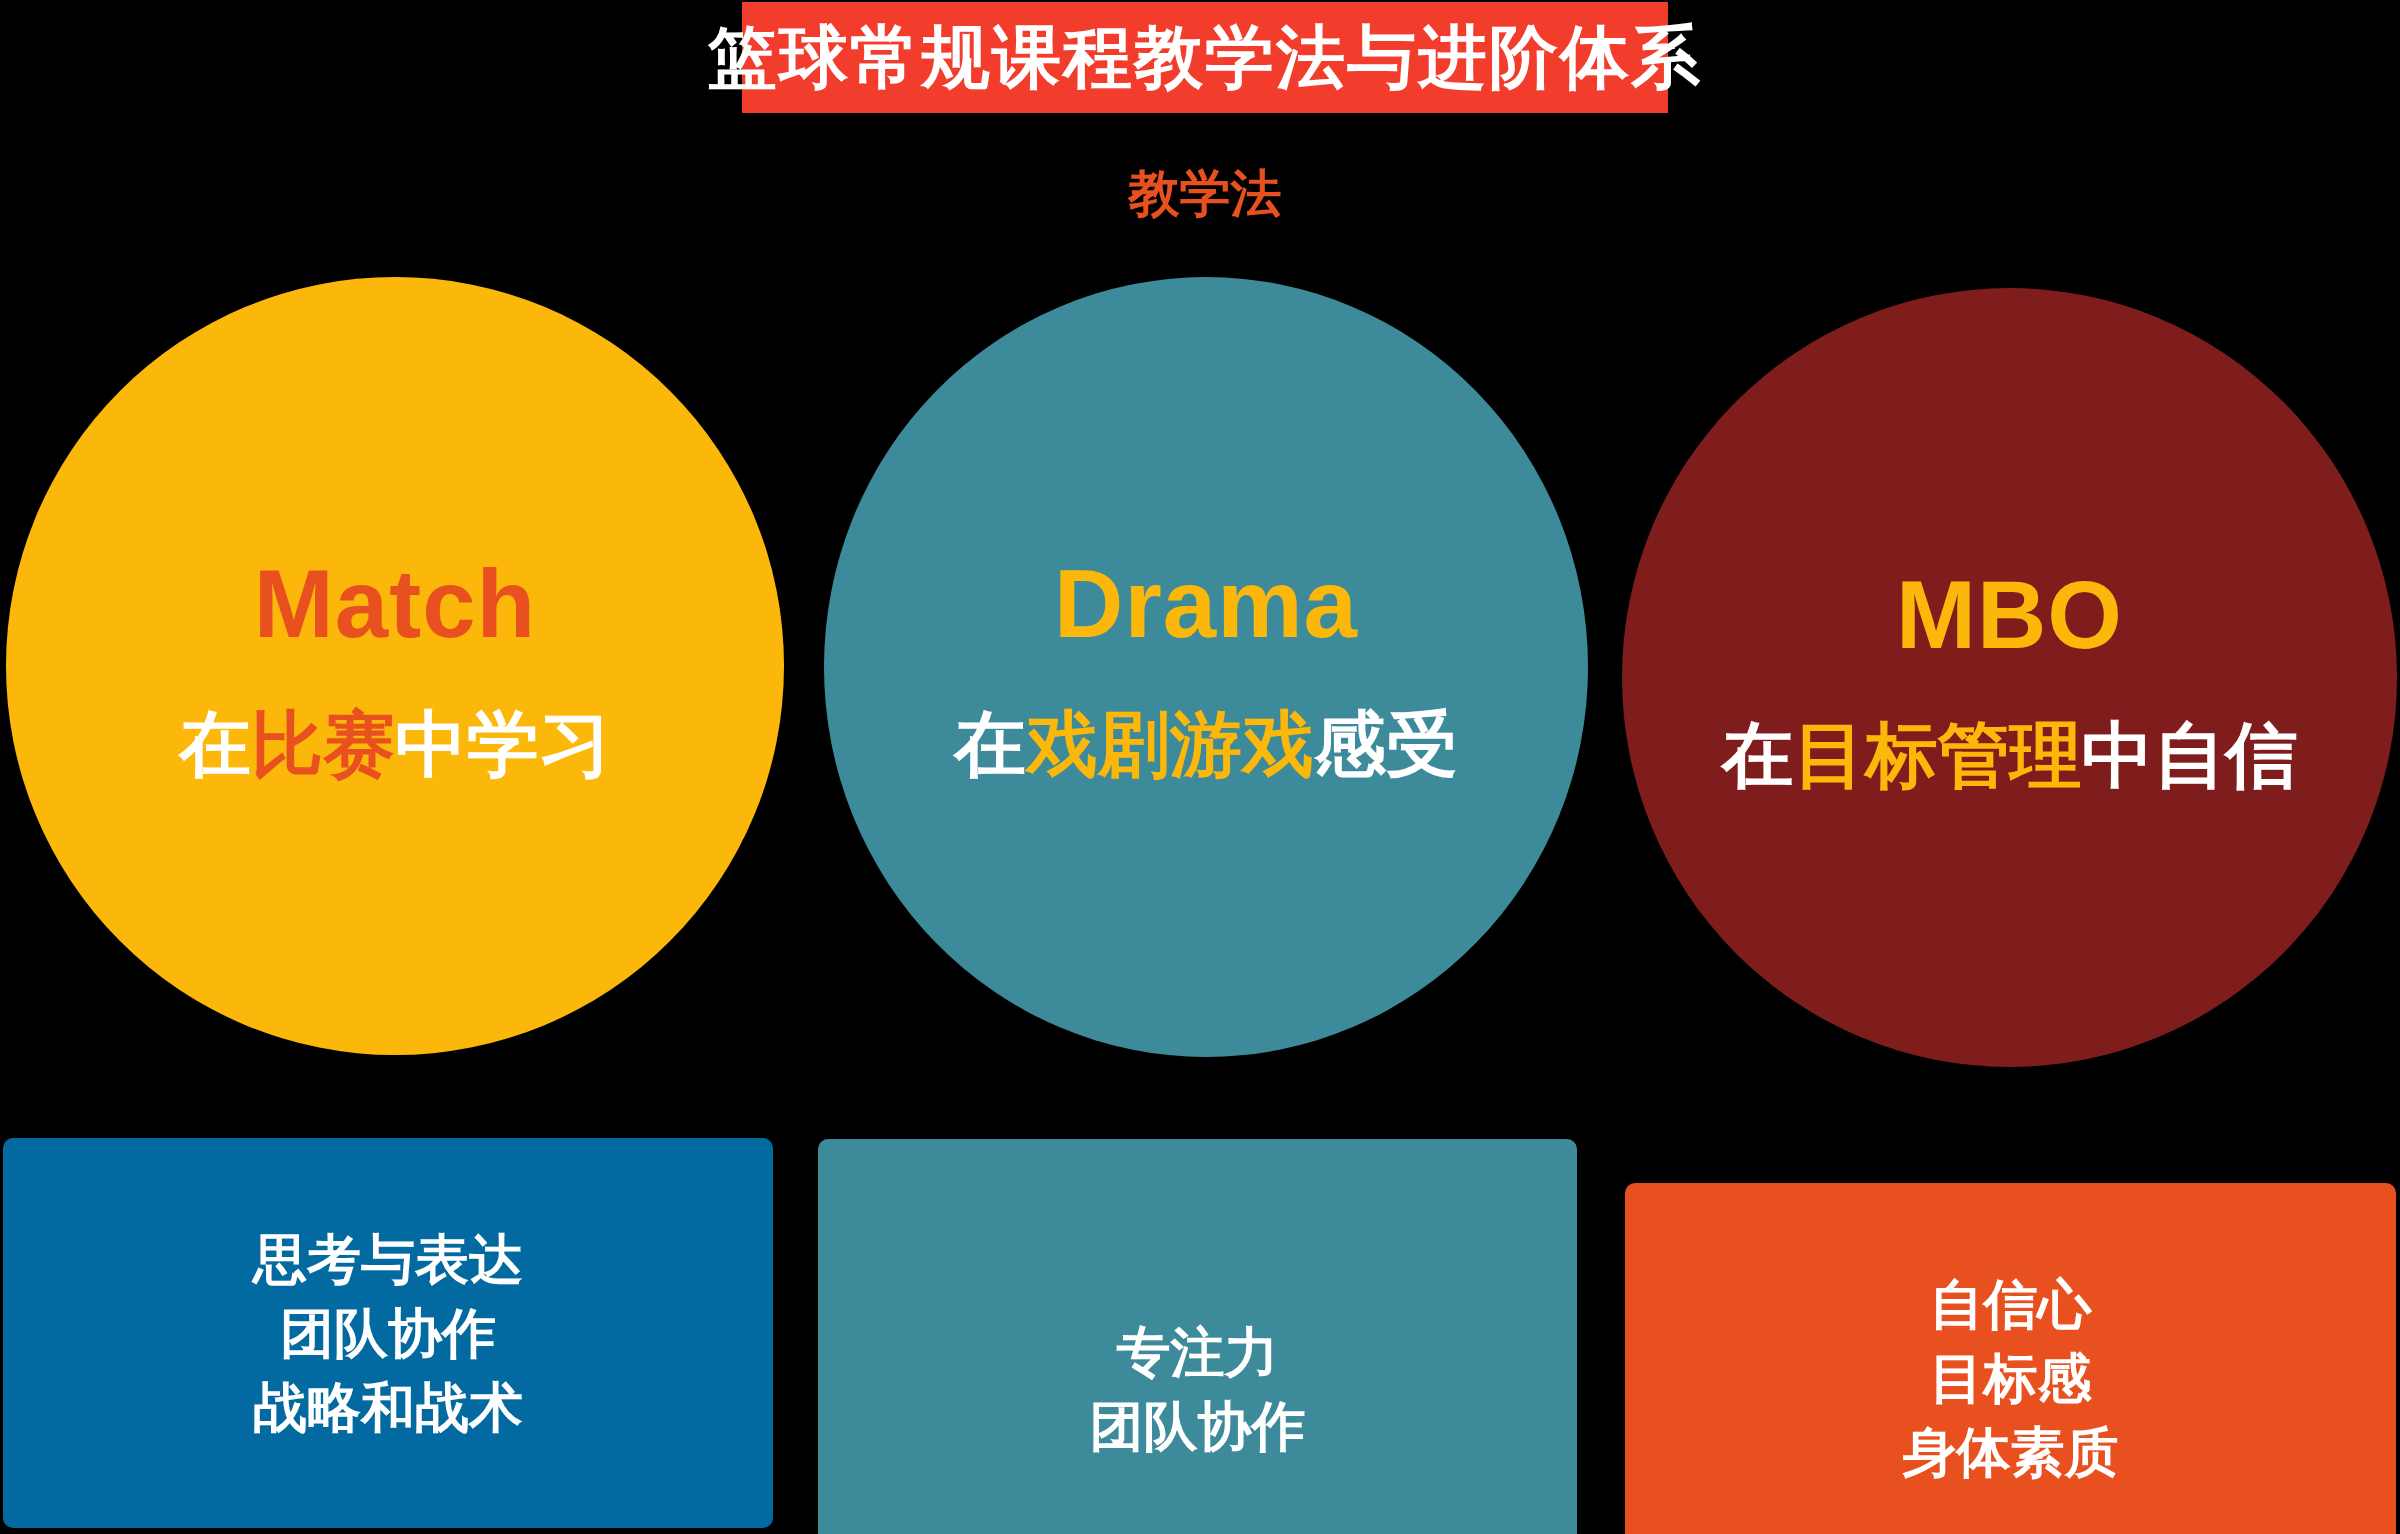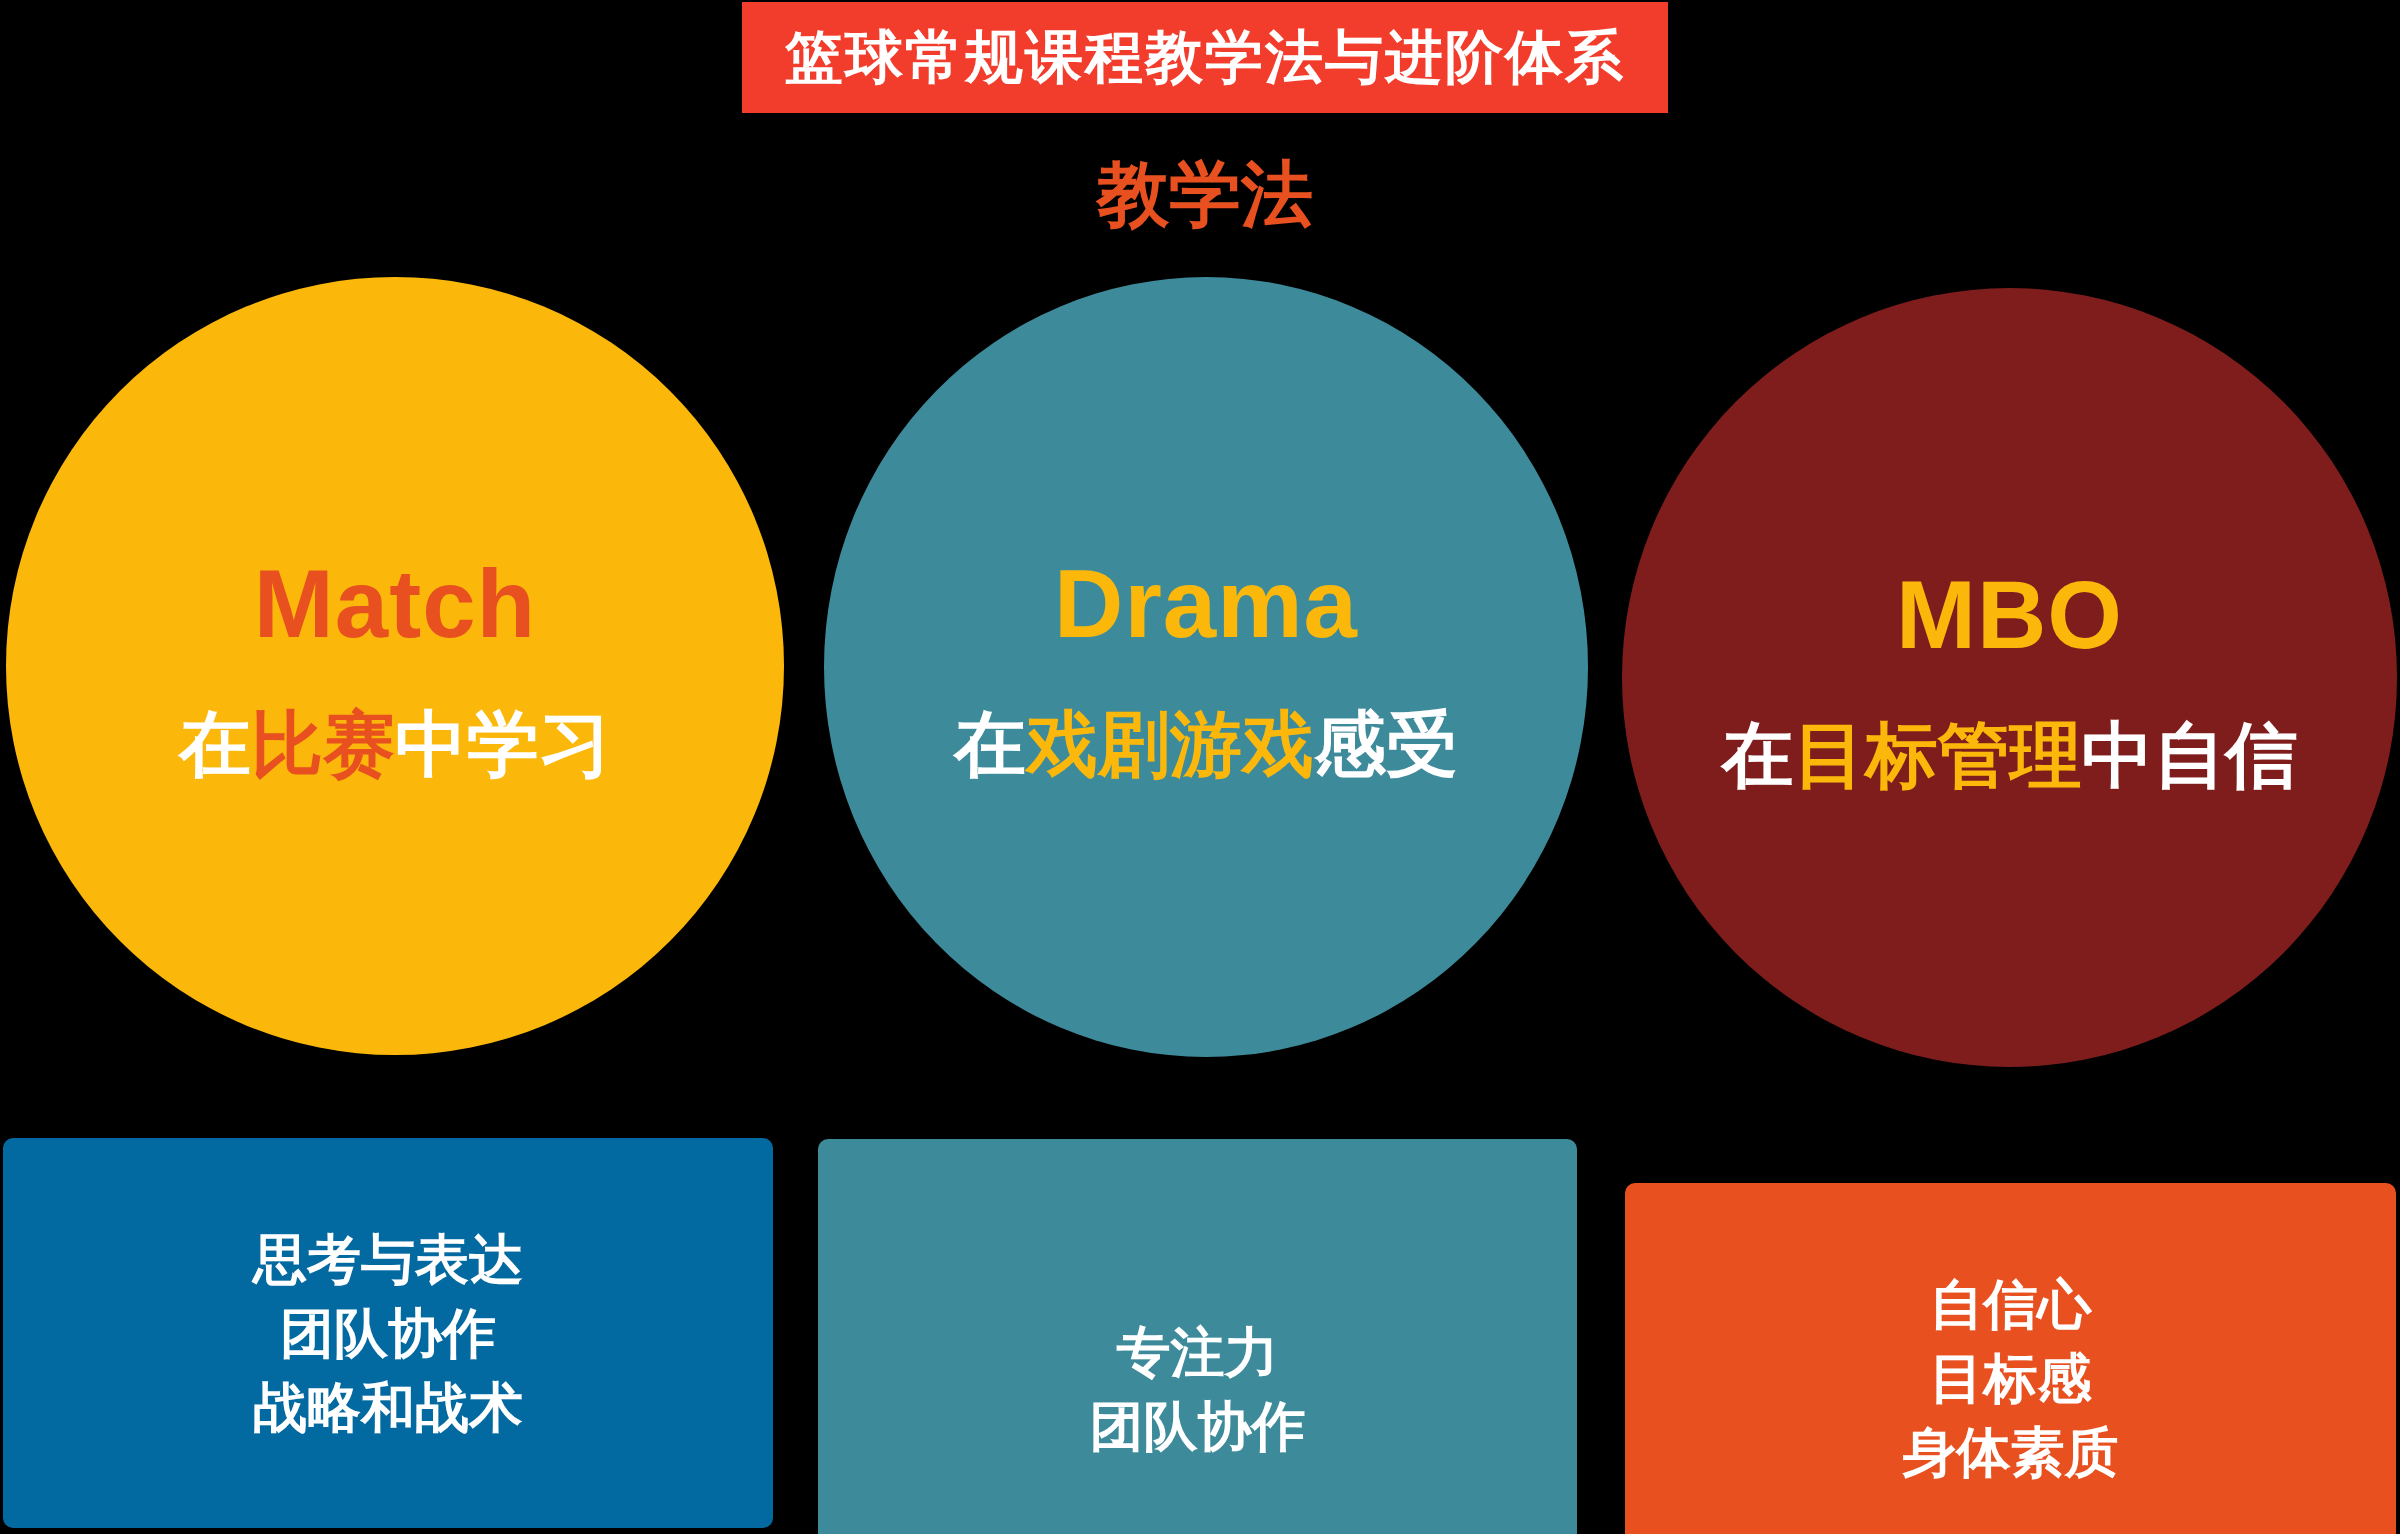--- a/index.html
+++ b/index.html
@@ -24,34 +24,34 @@
     top: 2px;
     width: 926px;
     height: 111px;
     background: #F23C2C;
     display: flex;
     align-items: center;
     justify-content: center;
   }
   .banner-text {
     color: #FFFFFF;
-    font-size: 58px;
+    font-size: 69px;
     letter-spacing: 2px;
     white-space: nowrap;
   }
 
   
   .section-label {
     position: absolute;
     left: 1045px;
     top: 164px;
     width: 320px;
     text-align: center;
     color: #E8511F;
-    font-size: 72px;
+    font-size: 51px;
     line-height: 60px;
   }
 
   
   .circle {
     position: absolute;
     border-radius: 50%;
   }
   .circle-match  { left: 6px;    top: 277px; width: 778px; height: 778px; background: #FBB80B; }
   .circle-drama  { left: 824px;  top: 277px; width: 764px; height: 780px; background: #3D8B9A; }

